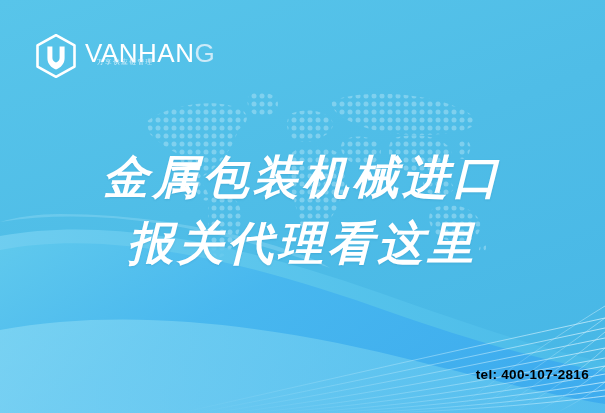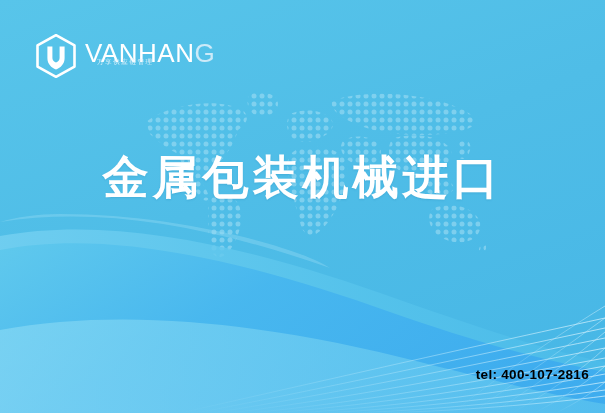--- a/index.html
+++ b/index.html
@@ -99,20 +99,21 @@
   }
   .headline-line {
     font-family: "DejaVu Sans", "Liberation Sans", sans-serif;
     font-size: 46px;
     font-weight: bold;
     color: #ffffff;
     letter-spacing: 4px;
     line-height: 66px;
     white-space: nowrap;
     text-shadow: 0 1px 2px rgba(20, 110, 160, 0.18);
+    font-style: italic;
   }
 
   
   .phone {
     position: absolute;
     right: 16px;
     top: 367px;
     font-family: "Liberation Sans", sans-serif;
     font-size: 13.5px;
     font-weight: bold;
@@ -243,17 +244,18 @@
                C19.8 28.6 18.4 27.2 18.4 25.0 L18.4 13.6 Z" fill="#ffffff"></path>
     </svg>
     <div class="logo-text-wrap">
       <div class="logo-word"><span>VANHAN</span><span class="tail">G</span></div>
       <div class="logo-sub">万享供应链管理</div>
     </div>
   </div>
 
   <div class="headline">
     <div class="headline-line">金属包装机械进口</div>
+    <div class="headline-line">报关代理看这里</div>
   </div>
 
   <div class="phone">tel: 400-107-2816</div>
 
 </div>
 
 </body></html>

